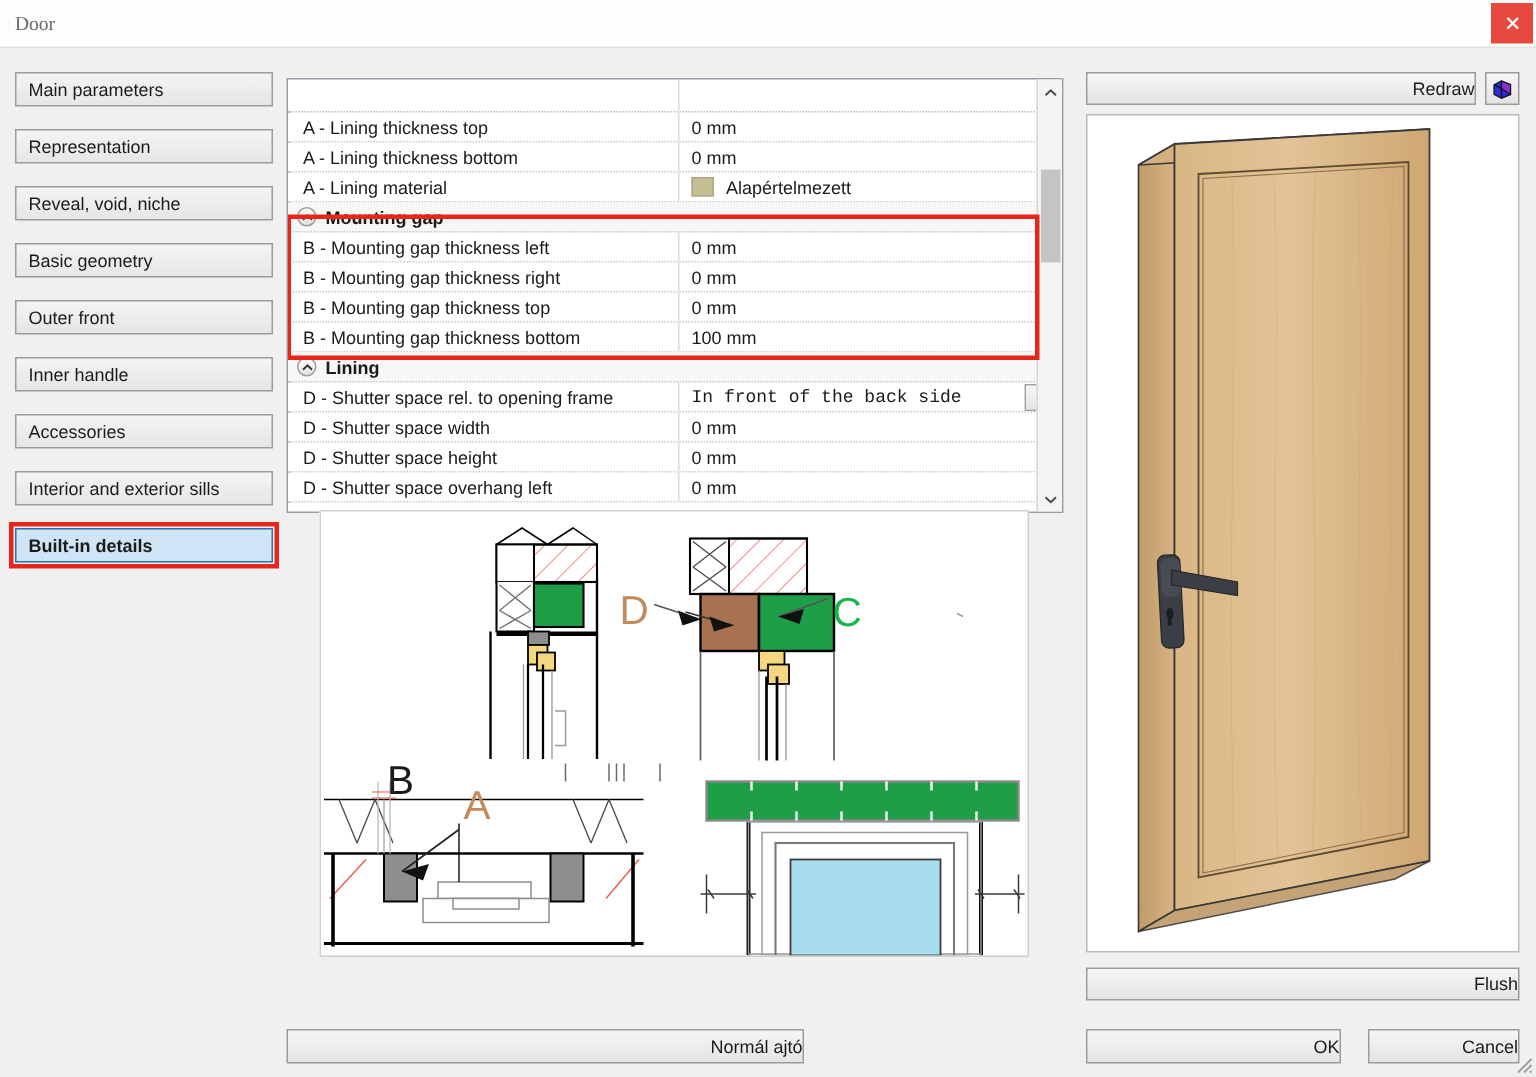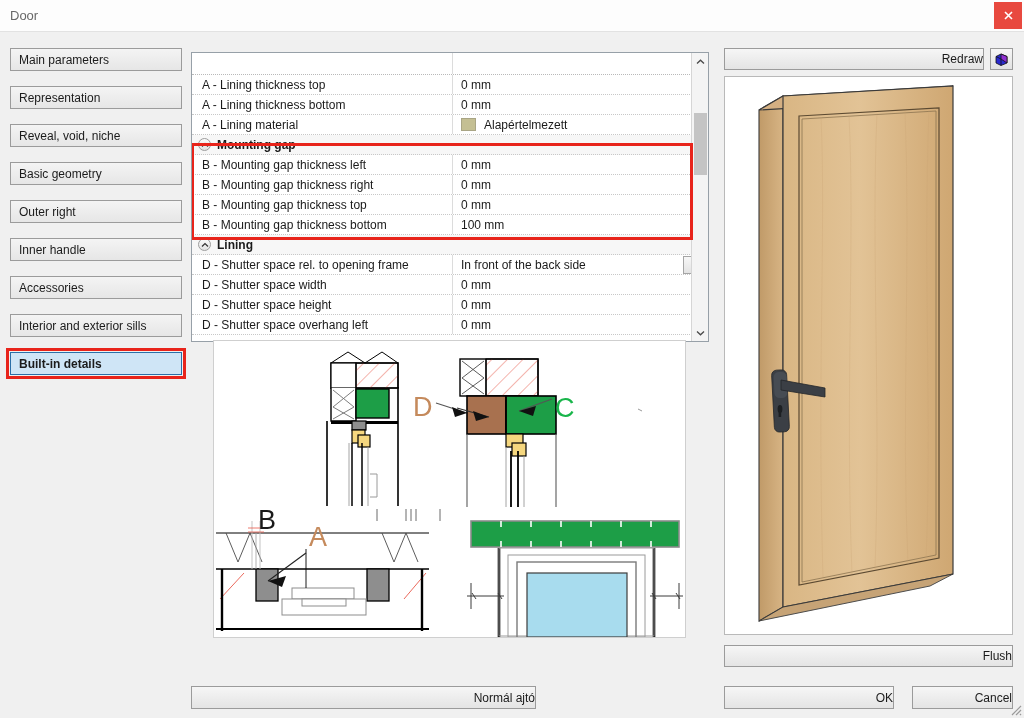--- a/index.html
+++ b/index.html
@@ -17,20 +17,21 @@
     width: 1024px; height: 718px;
     background: #f0f0f0;
   }
 
   
   .titlebar {
     position: absolute; left: 0; top: 0;
     width: 1024px; height: 32px;
     background: #fdfdfd;
     border-bottom: 1px solid #e2e2e2;
+    font-family: Liberation Serif, serif;
   }
   .titlebar .title {
     position: absolute; left: 10px; top: 8px;
     font-size: 13px; color: #686868;
   }
   .close-btn {
     position: absolute; right: 2px; top: 2px;
     width: 28px; height: 27px;
     background: #e8493f;
     display: flex; align-items: center; justify-content: center;
@@ -118,21 +119,21 @@
     cursor: pointer;
     flex: none;
   }
   .swatch {
     width: 15px; height: 13px;
     background: #c4bf93;
     border: 1px solid #a9a585;
     margin-right: 8px;
     flex: none;
   }
-  .dd-wrap { width: 100%; display: flex; align-items: center; height: 100%; }
+  .dd-wrap { width: 100%; display: flex; align-items: center; height: 100%; font-family: Liberation Mono, monospace; }
   .dd-val { flex: 1; }
   .dd-btn {
     width: 24px; height: 18px;
     background: linear-gradient(180deg,#f7f7f7,#e3e3e3);
     border: 1px solid #a5a5a5;
     display: flex; align-items: center; justify-content: center;
     margin-right: 3px;
     cursor: pointer;
     flex: none;
   }
@@ -236,21 +237,21 @@
     <div class="side-item">
       <span>Representation</span>
     </div>
     <div class="side-item">
       <span>Reveal, void, niche</span>
     </div>
     <div class="side-item">
       <span>Basic geometry</span>
     </div>
     <div class="side-item">
-      <span>Outer right</span>
+      <span>Outer front</span>
     </div>
     <div class="side-item">
       <span>Inner handle</span>
     </div>
     <div class="side-item">
       <span>Accessories</span>
     </div>
     <div class="side-item">
       <span>Interior and exterior sills</span>
     </div>

